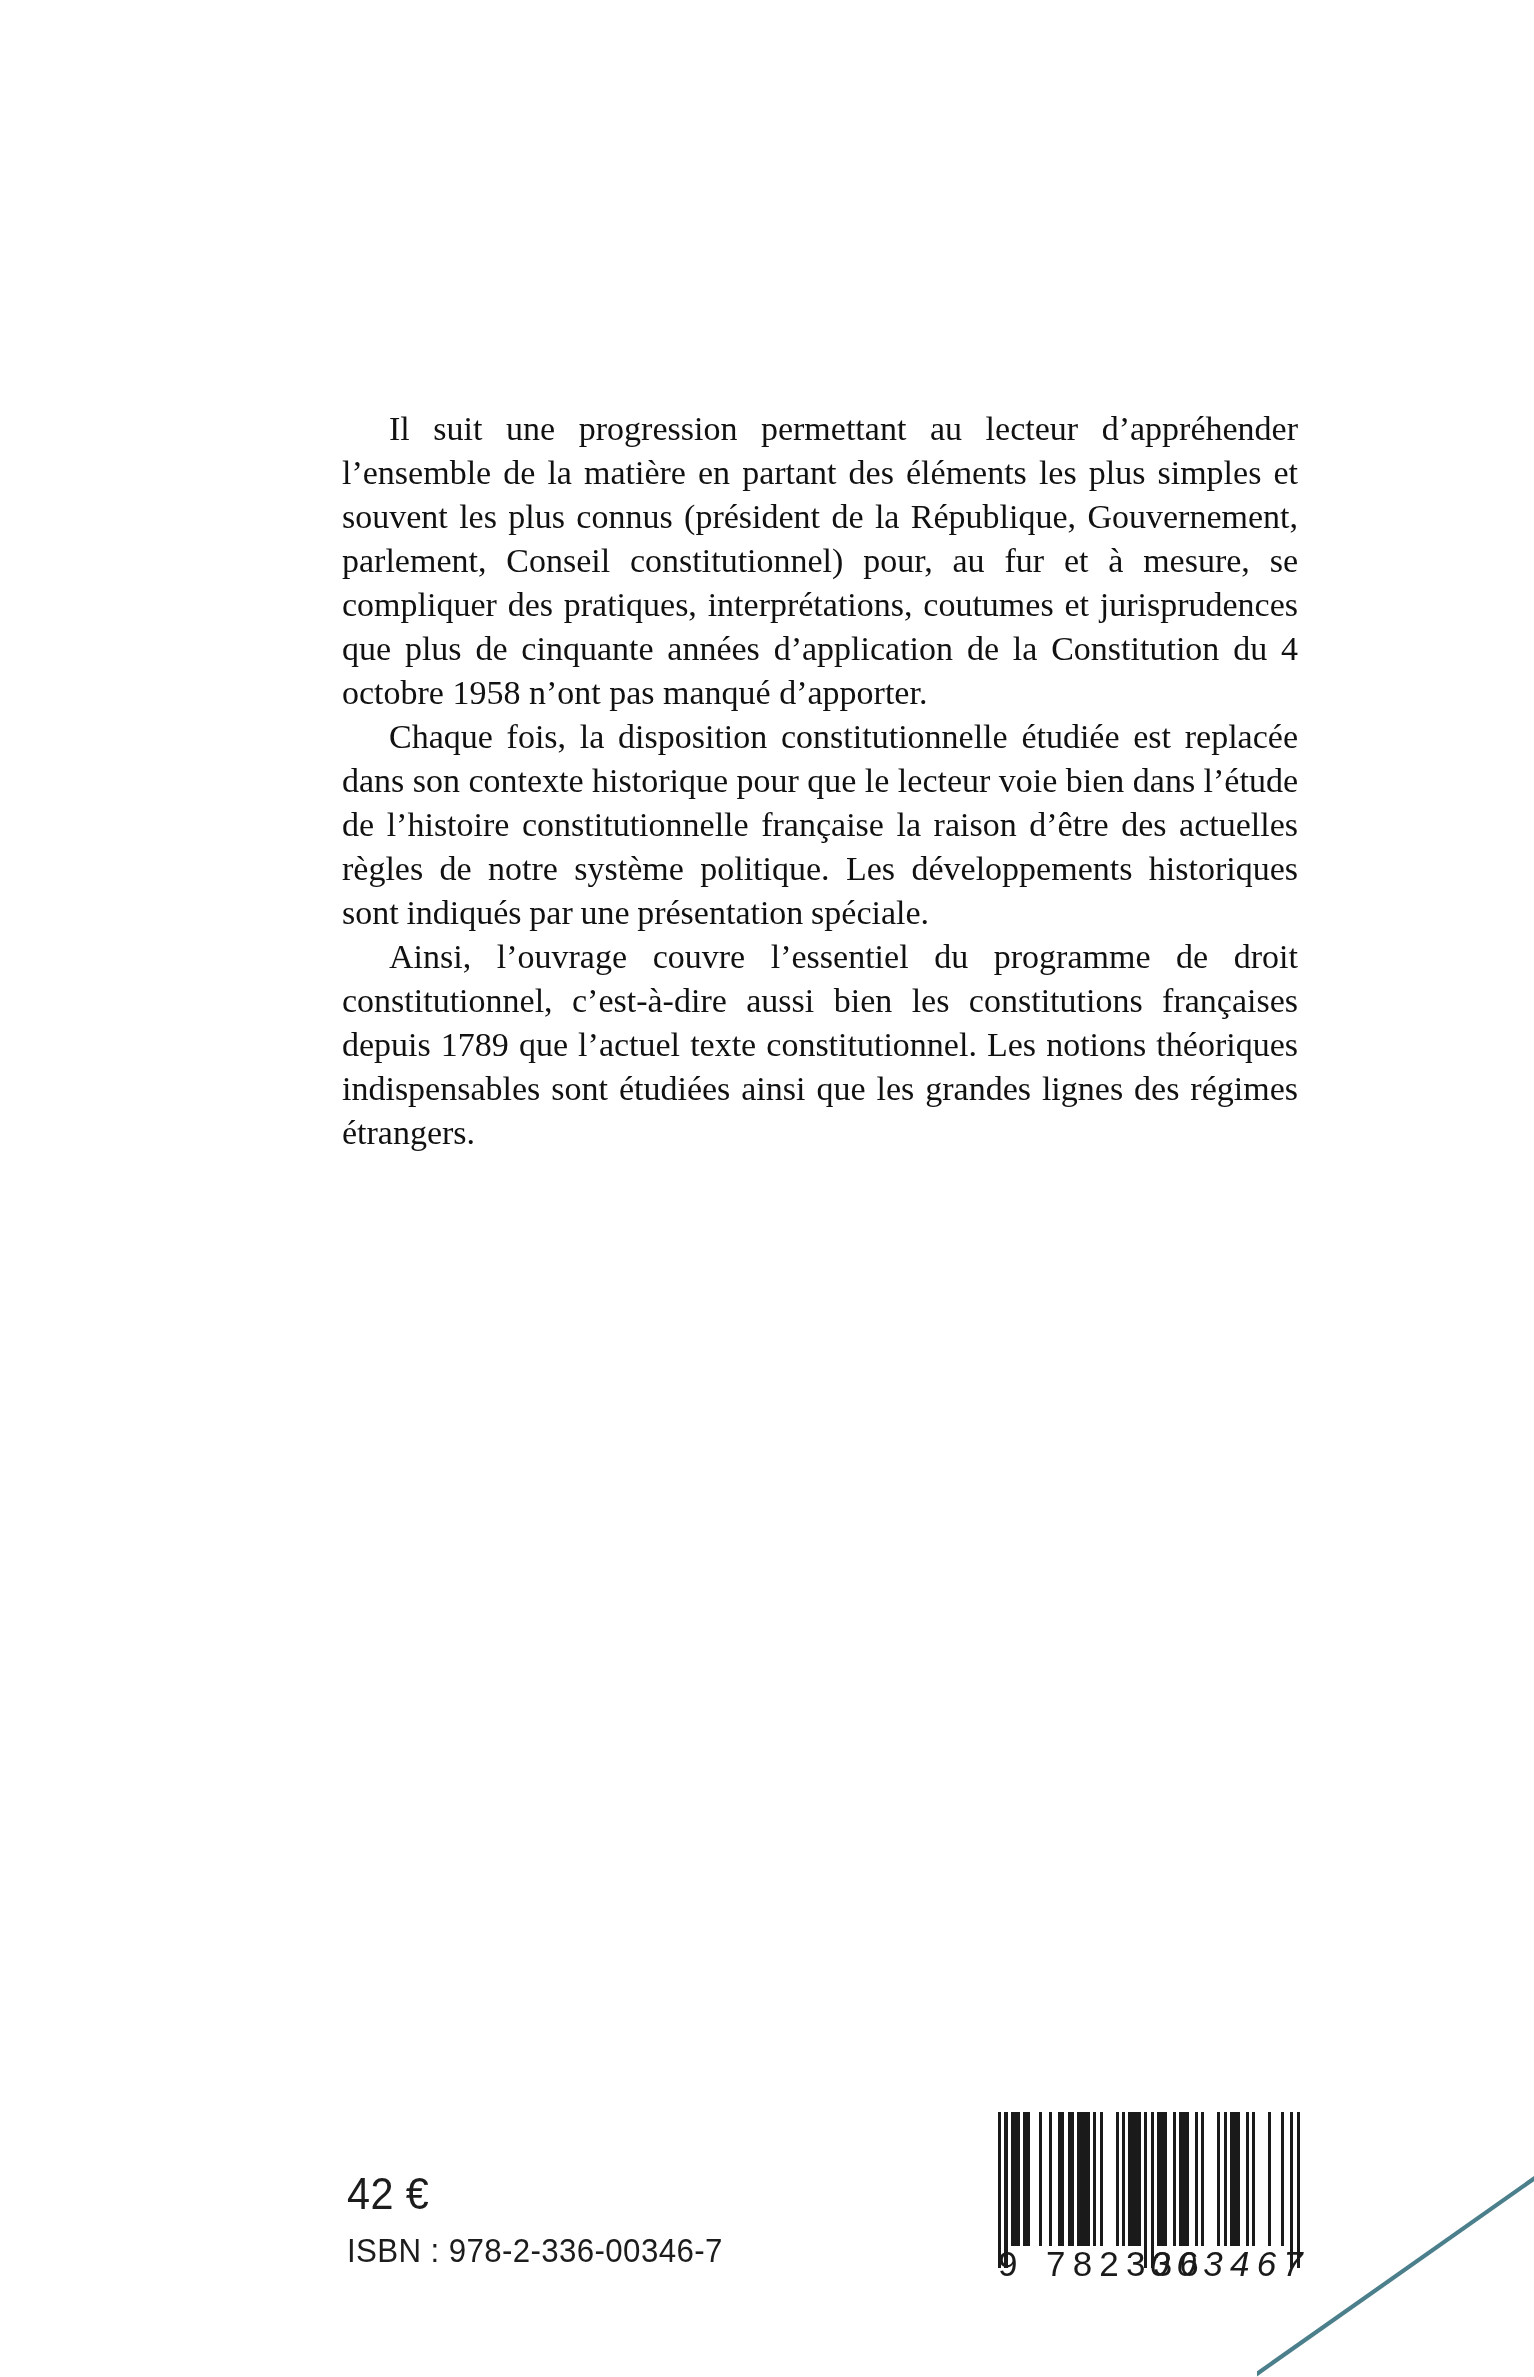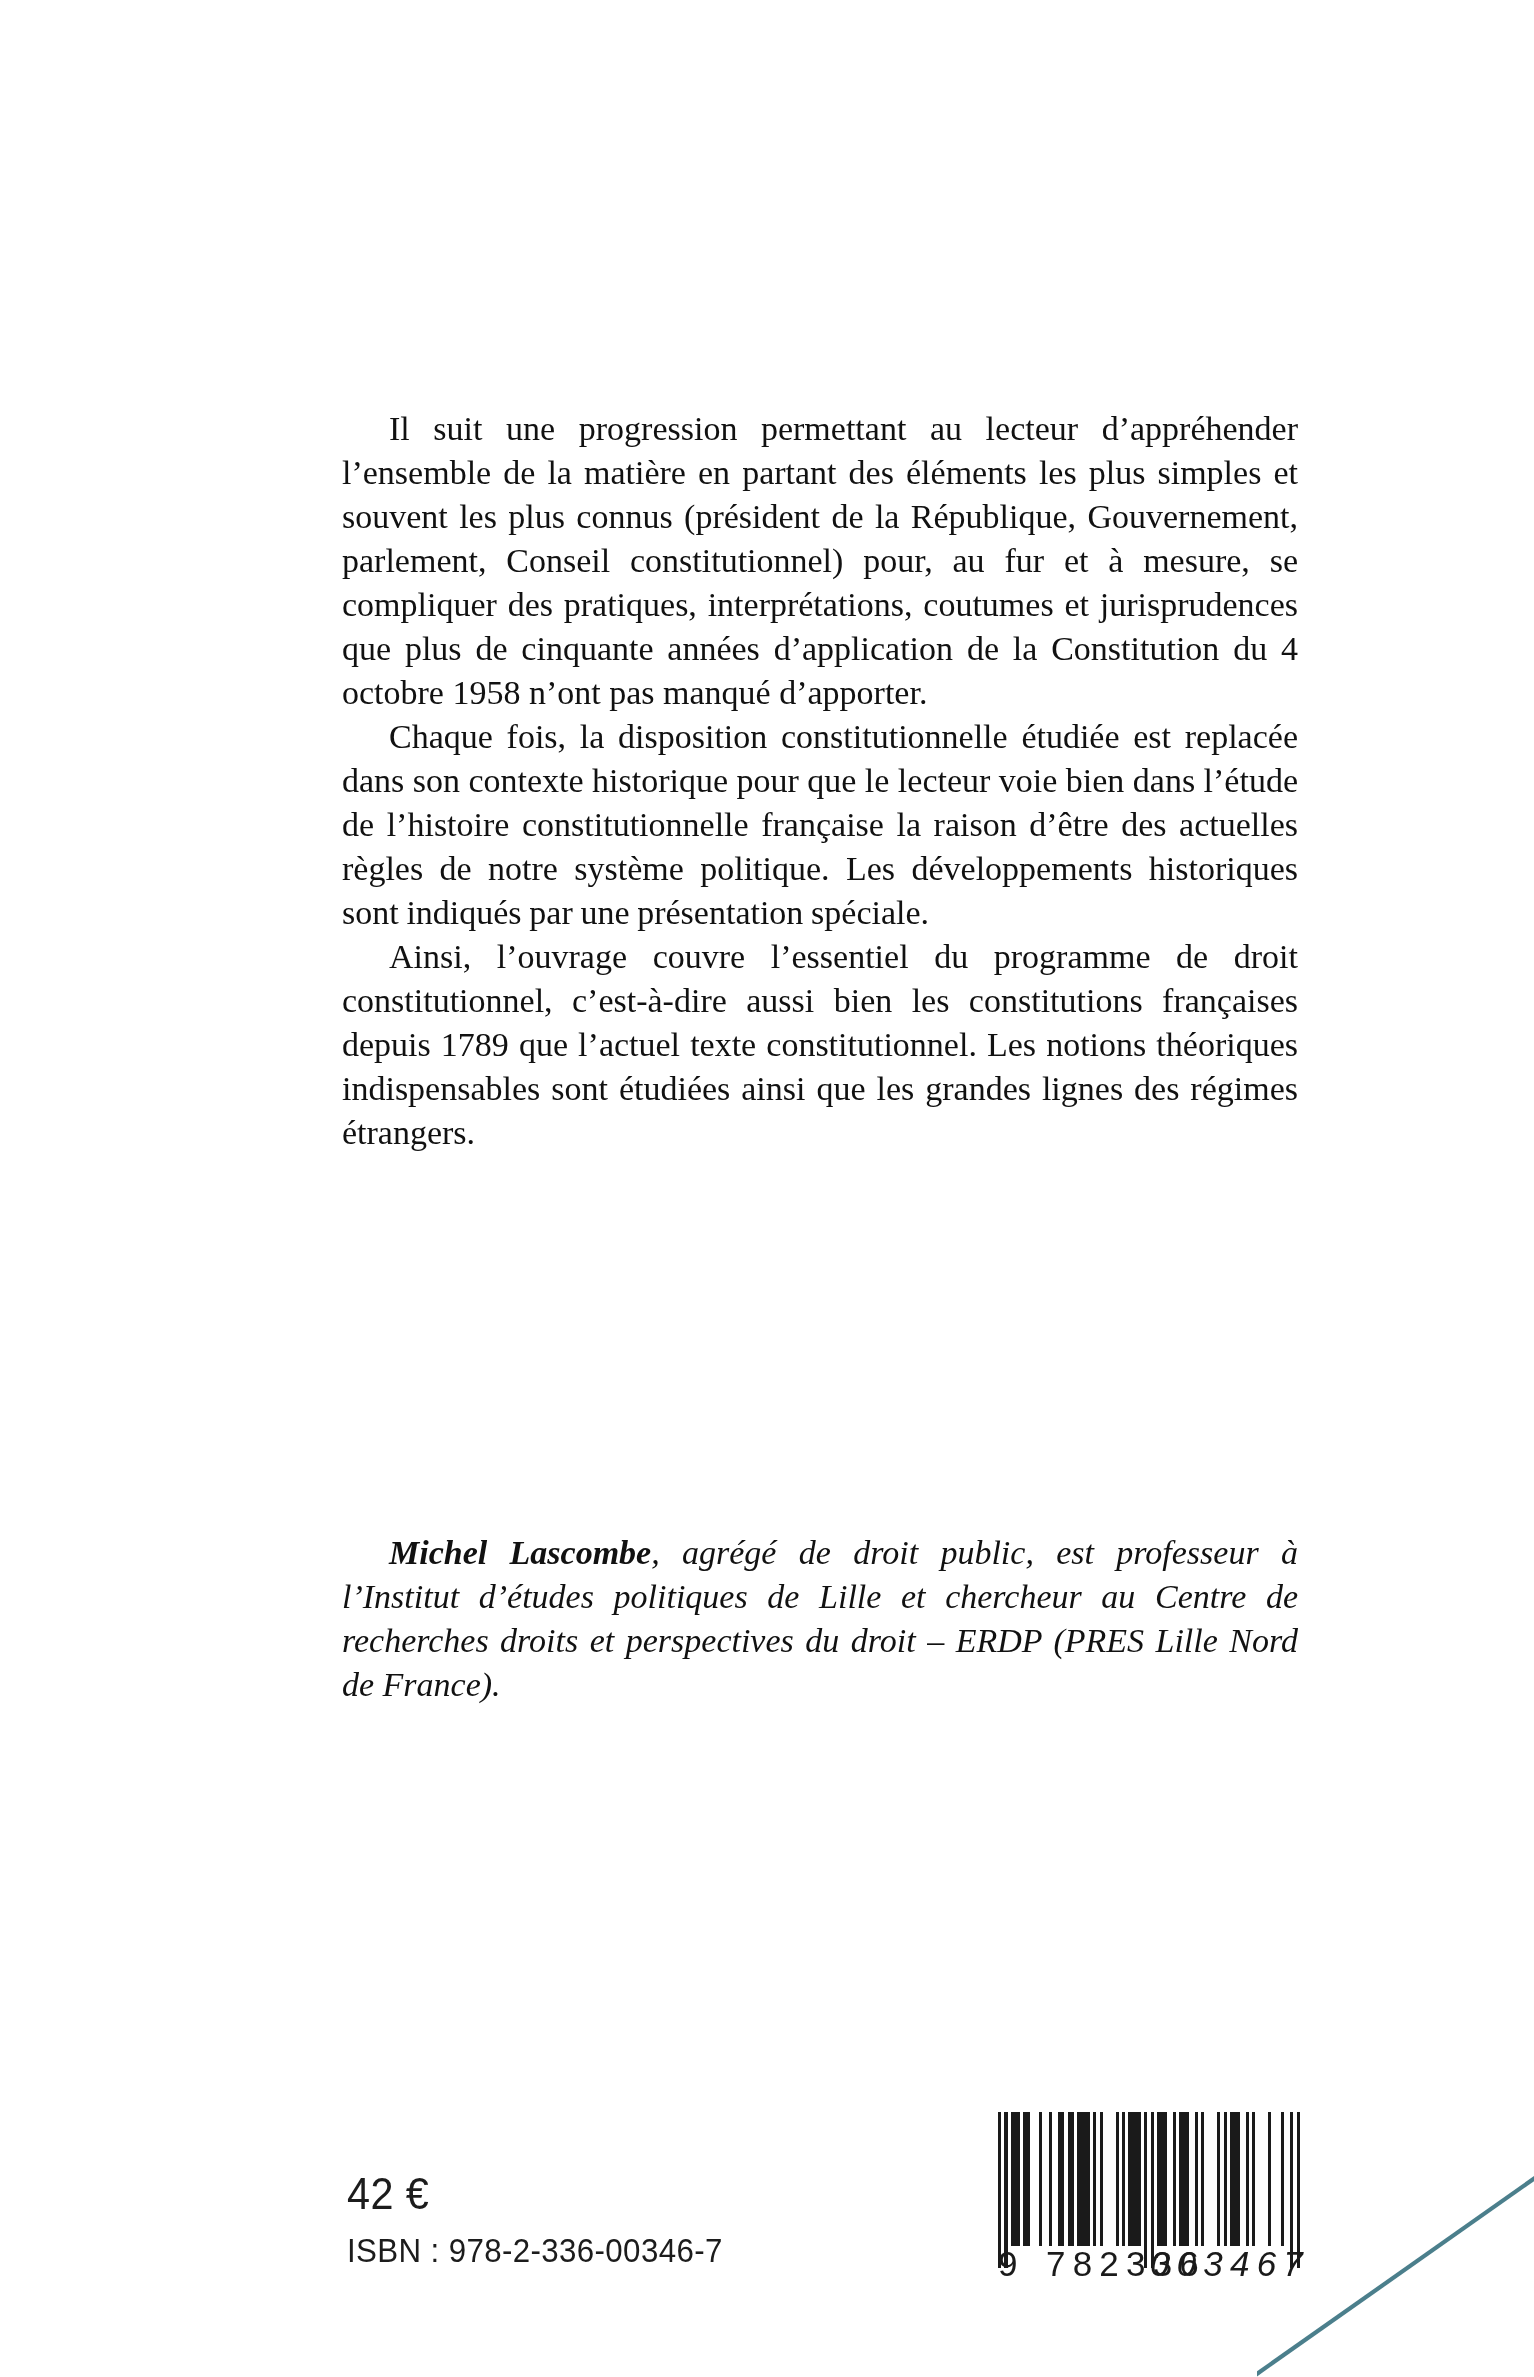--- a/index.html
+++ b/index.html
@@ -169,21 +169,20 @@
 
 <div class="page">
 
 
   <div class="blurb">
     <p>Il suit une progression permettant au lecteur d’appréhender l’ensemble de la matière en partant des éléments les plus simples et souvent les plus connus (président de la République, Gouvernement, parlement, Conseil constitutionnel) pour, au fur et à mesure, se compliquer des pratiques, interprétations, coutumes et jurisprudences que plus de cinquante années d’application de la Constitution du 4 octobre 1958 n’ont pas manqué d’apporter.</p>
     <p class="tight">Chaque fois, la disposition constitutionnelle étudiée est replacée dans son contexte historique pour que le lecteur voie bien dans l’étude de l’histoire constitutionnelle française la raison d’être des actuelles règles de notre système politique. Les développements historiques sont indiqués par une présentation spéciale.</p>
     <p>Ainsi, l’ouvrage couvre l’essentiel du programme de droit constitutionnel, c’est-à-dire aussi bien les constitutions françaises depuis 1789 que l’actuel texte constitutionnel. Les notions théoriques indispensables sont étudiées ainsi que les grandes lignes des régimes étrangers.</p>
   </div>
 
-  <div class="bio"><span class="author-name">Michel Lascombe</span><span>, agrégé de droit public, est professeur à l’Institut d’études politiques de Lille et chercheur au  Centre de recherches droits et perspectives du droit – ERDP (PRES Lille Nord de France).</span></div>
 
   <div class="price-isbn">
     <div class="price">42 €</div>
     <div class="isbn">ISBN : 978-2-336-00346-7</div>
   </div>
 
   <div class="barcode-wrap">
     <div class="barcode-bars" id="barcode-bars">
         <i class="guard" style="left: 0px; width: 3.2px;"></i>
         <i class="guard" style="left: 6.4px; width: 3.2px;"></i>

